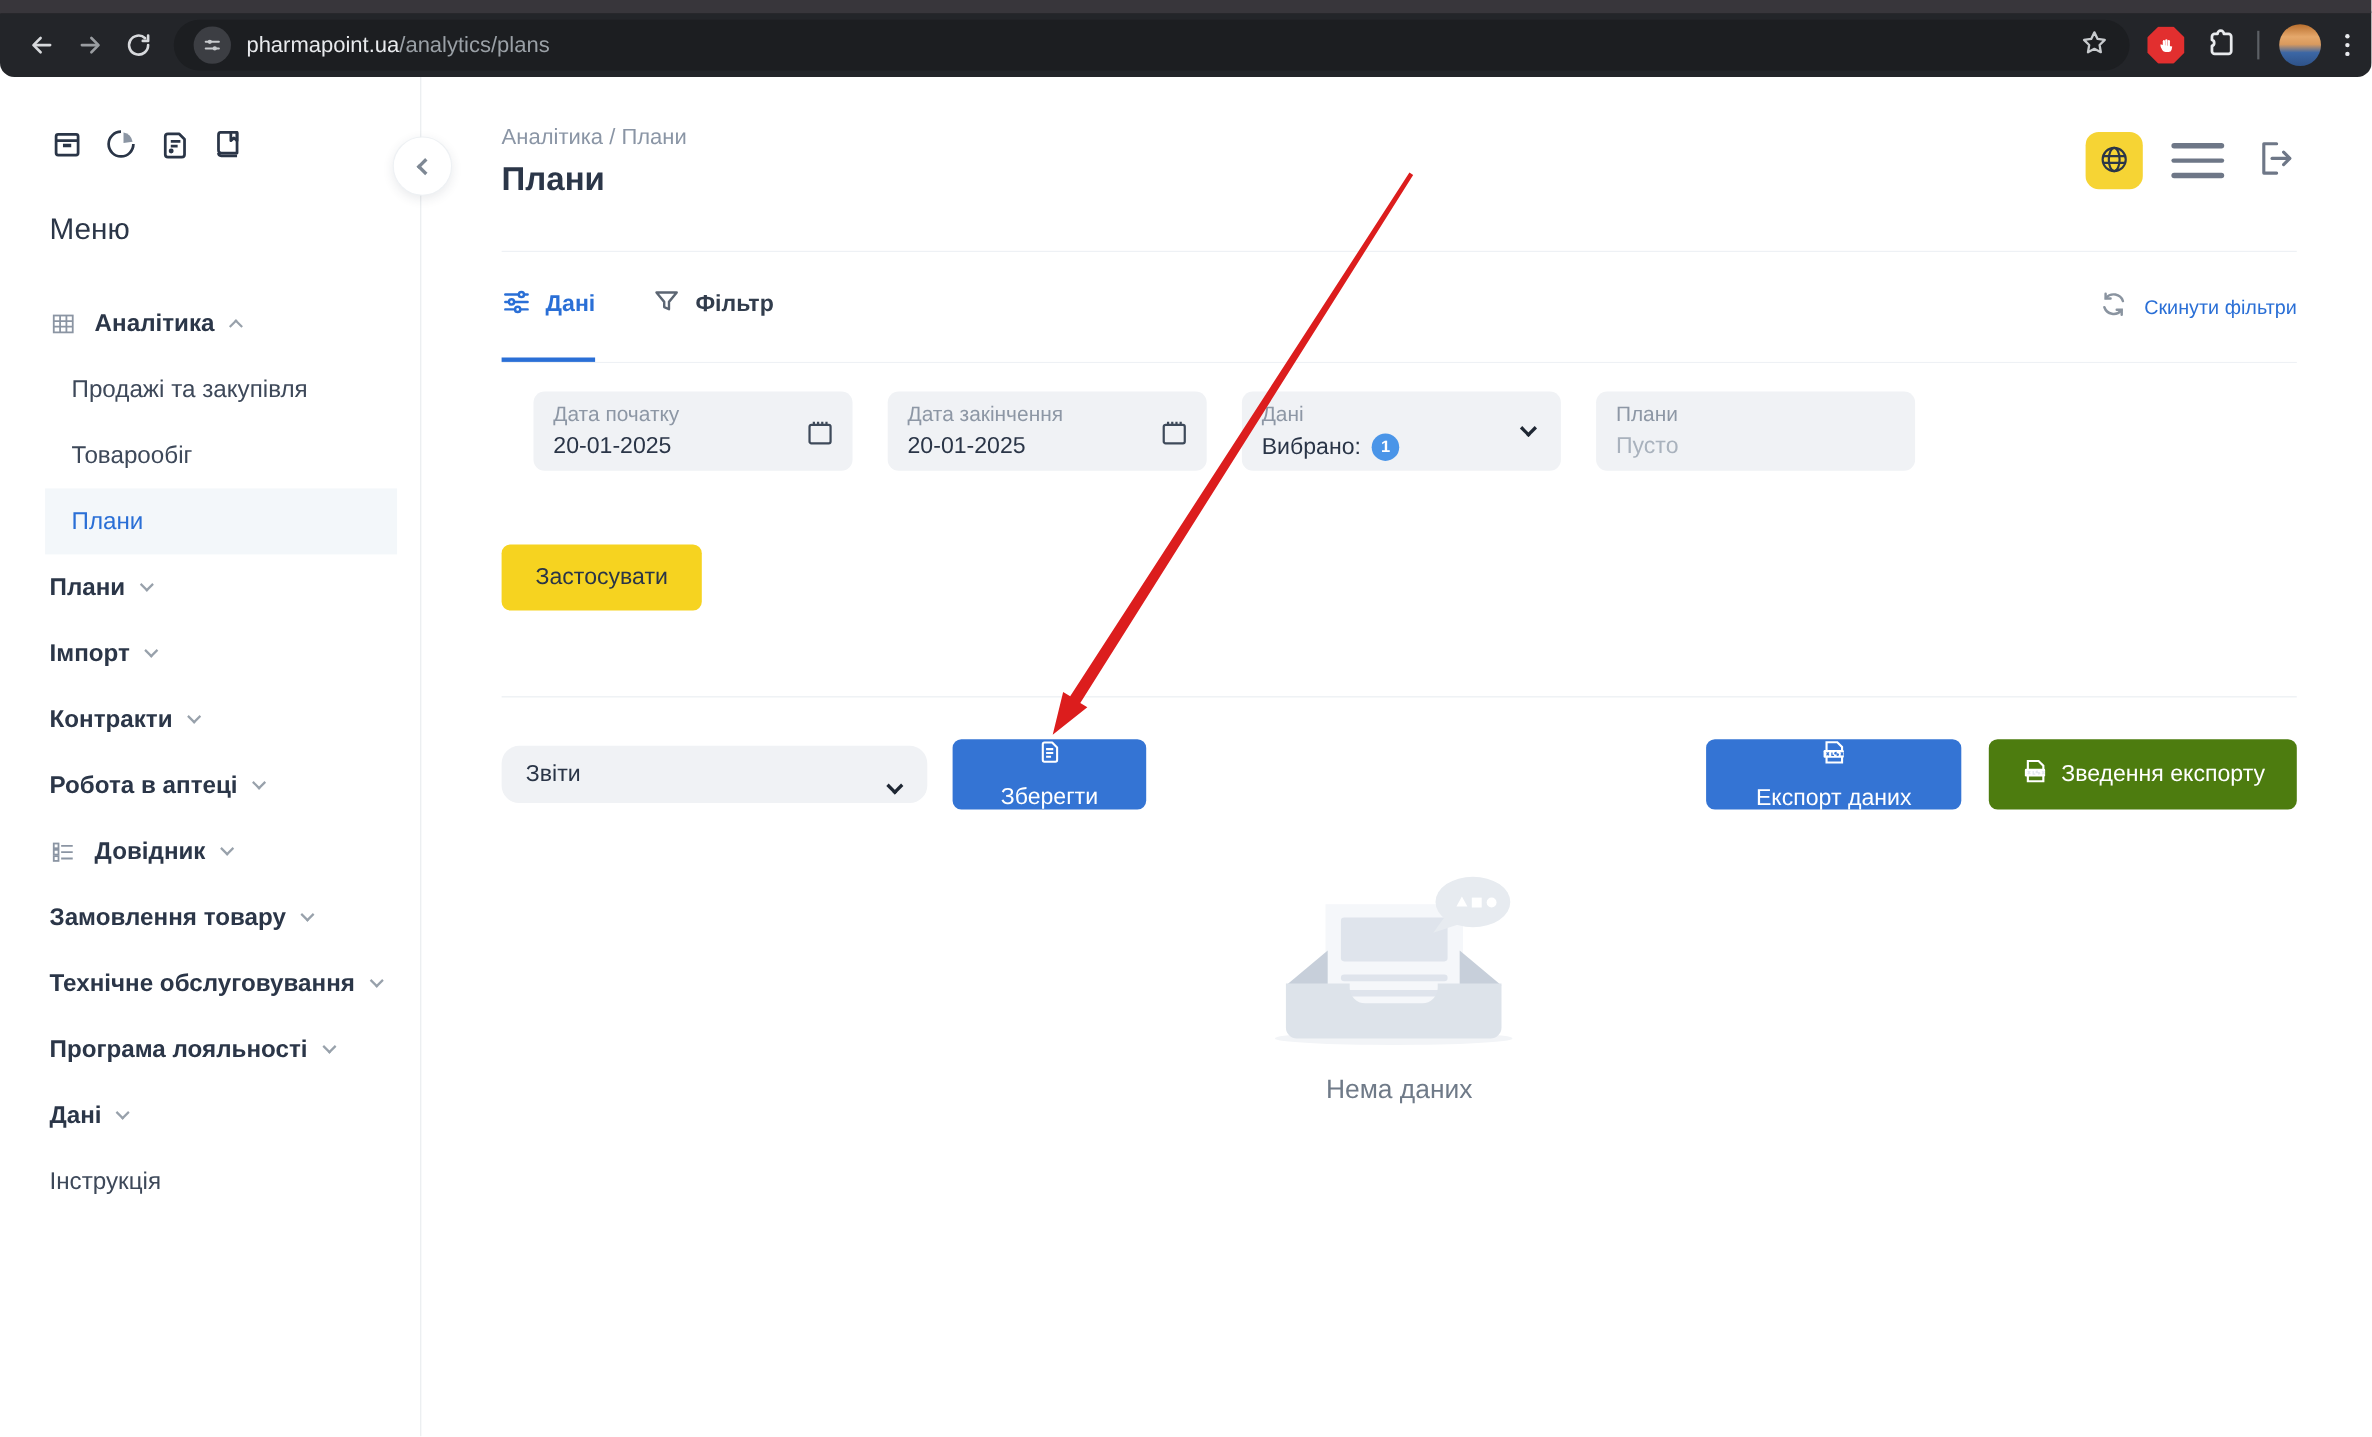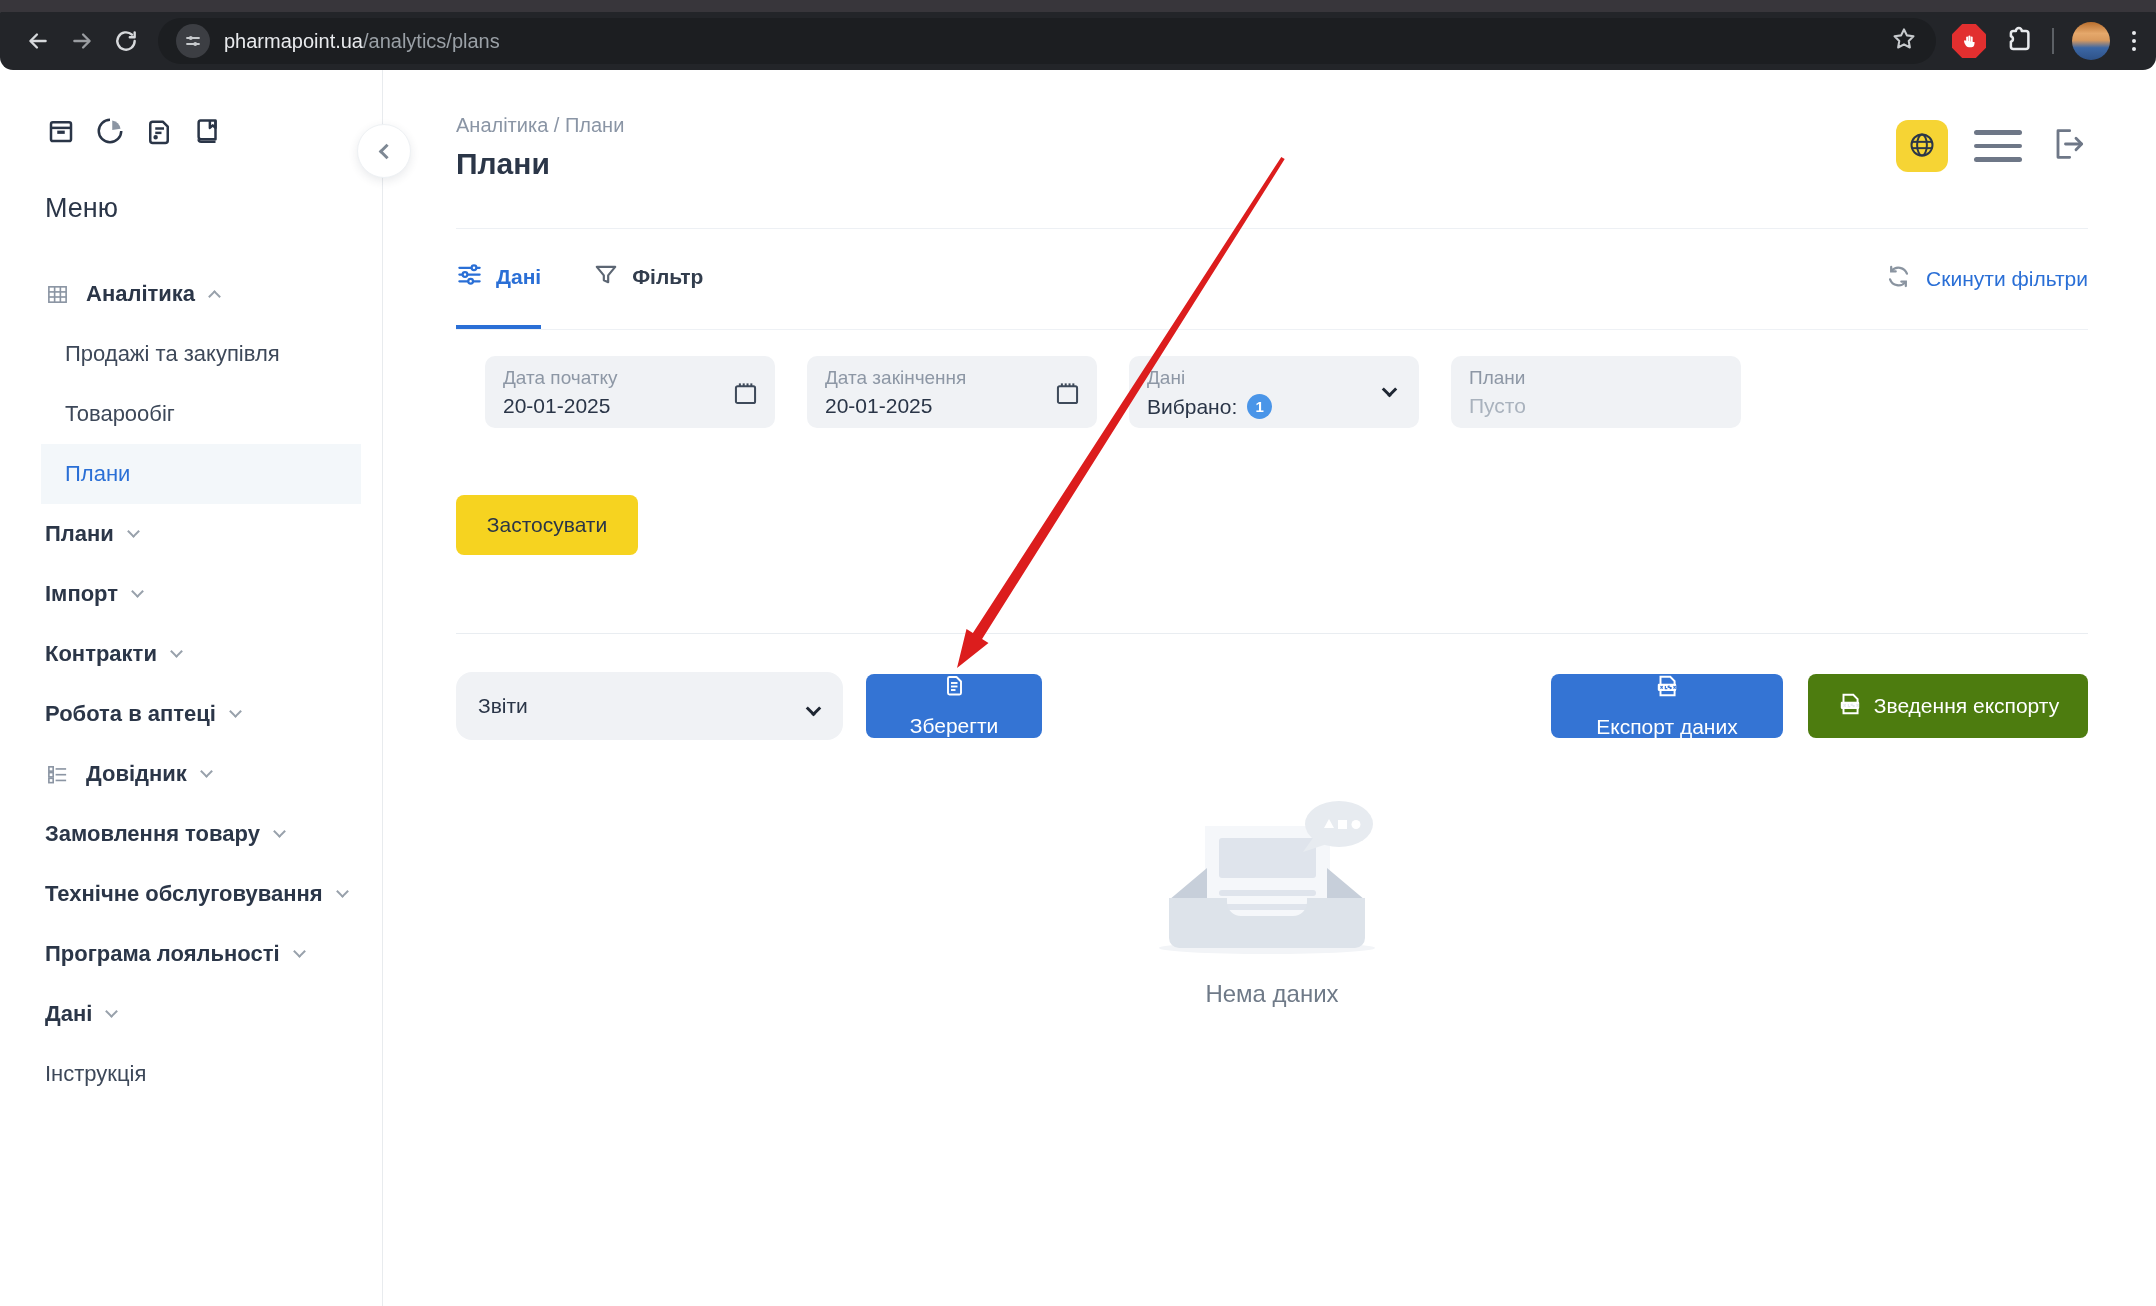--- a/index.html
+++ b/index.html
@@ -62,40 +62,40 @@
                display:flex; align-items:center; justify-content:center; }
   .hamburger { display:flex; flex-direction:column; gap:9px; }
   .hamburger i { width:48px; height:4.5px; border-radius:3px; background:#6e7787; }
 
   .tabs-row { height:101px; border-bottom:1px solid #eef1f5; display:flex; align-items:center; }
   .tab { height:100%; display:flex; align-items:center; gap:13px; font-size:21px; font-weight:700;
          border-bottom:4px solid transparent; margin-right:52px; }
   .tab.active { color:#2a6fd6; border-bottom-color:#2a6fd6; }
   .tab.inactive { color:#323d4d; }
   .reset-filters { margin-left:auto; display:flex; align-items:center; gap:14px;
-                   color:#2a6fd6; font-size:21px; }
+                   color:#2a6fd6; font-size:18px; }
 
   .filters { margin-top:26px; display:flex; gap:32px;padding-left:29px; }
   .field { width:290px; height:72px; background:#f0f2f5; border-radius:10px; padding:11px 18px; position:relative; }
   .f-label { font-size:19px; color:#8d97a5; }
   .f-value { font-size:21px; color:#2a3547; margin-top:5px; font-weight:500; display:flex; align-items:center; gap:10px; }
   .f-value.placeholder { color:#a9b2bd; font-weight:400; }
   .cal-icon { position:absolute; right:16px; top:24px; }
   .chev-strong { width:11px; height:11px; border-right:3px solid #1f2733; border-bottom:3px solid #1f2733;
                  transform:rotate(45deg); position:absolute; right:24px; top:28px; }
   .badge { width:25px; height:25px; border-radius:50%; background:#4a95e8; color:#fff; font-size:15px;
            font-weight:700; display:inline-flex; align-items:center; justify-content:center; }
 
   .apply-btn { margin-top:67px; width:182px; height:60px; background:#f6d320; border:0; border-radius:8px;
                font-size:21px; color:#2a3547; font-family:inherit; display:flex; align-items:center; justify-content:center; }
 
   .section-divider { margin-top:78px; border-top:1px solid #e9edf1; }
 
   .reports-row { margin-top:38px; display:flex; align-items:center; }
-  .select-reports { width:387px; height:68px; background:#f0f2f5; border-radius:16px; position:relative;
+  .select-reports { width:387px; height:52px; background:#f0f2f5; border-radius:16px; position:relative;
                     display:flex; align-items:center; padding:0 22px; font-size:21px; color:#2a3547; }
   .select-reports .chev-strong { top:31px; }
   .btn { height:64px; border:0; border-radius:8px; font-family:inherit; font-size:21px; font-weight:500;
          display:flex; align-items:center; justify-content:center; gap:11px; color:#fff; }
   .btn.blue { background:#3474d4;flex-direction:column; }
   .btn.disabled { background:#4d7c0f; }
   .save-btn { margin-left:23px; width:176px; }
   .export-btn { width:232px; }
   .summary-btn { margin-left:25px; width:280px; }
   .row-spacer { flex:1; }

